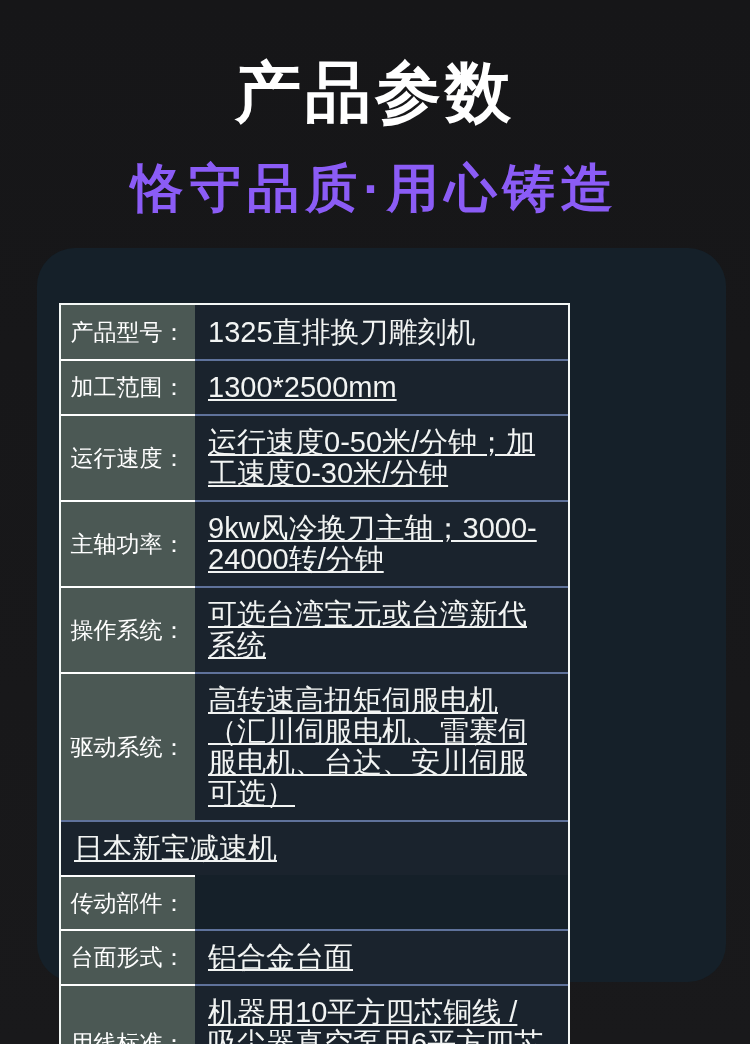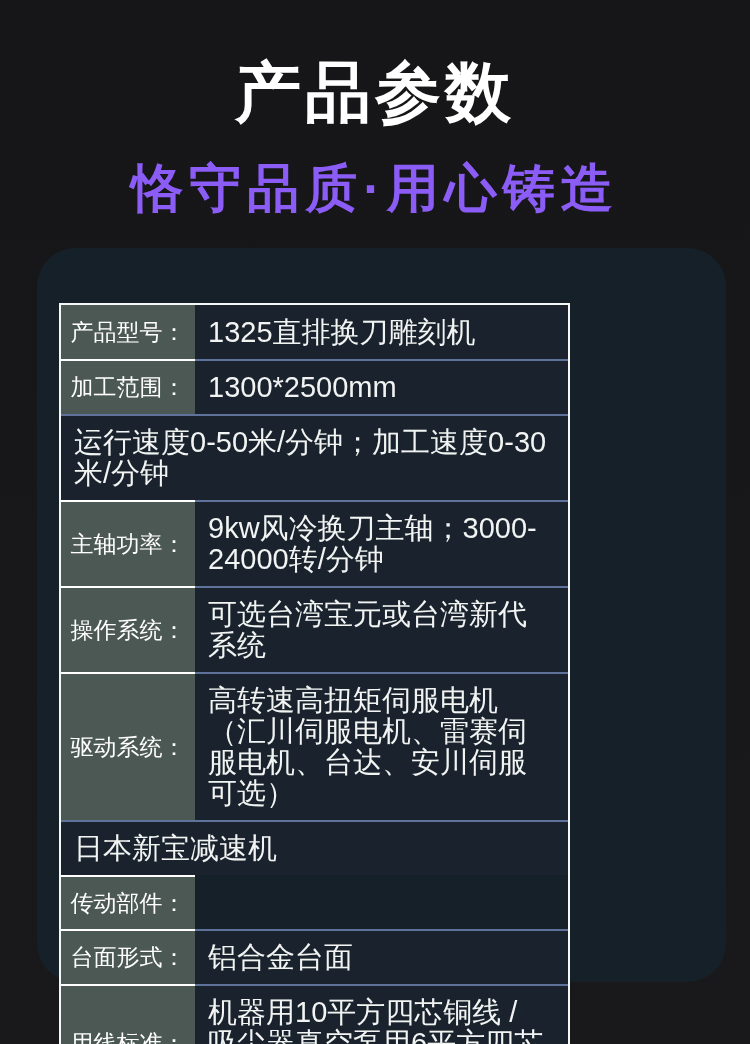--- a/index.html
+++ b/index.html
@@ -76,40 +76,42 @@
     line-height:31px;
     display:flex;
     align-items:center;
     padding:11px 18px 11px 13px;
   }
   .spec-row + .spec-row .spec-label{
     border-top:2px solid var(--row-divider-label);
   }
   .spec-row + .spec-row .spec-value{
     border-top:2px solid var(--row-divider-value);
+    text-decoration:underline;
   }
 </style>
 </head>
 <body>
 
 <main>
   <h1 class="page-title">产品参数</h1>
   <p class="page-subtitle">恪守品质·用心铸造</p>
 
   <section class="spec-panel">
     <div class="spec-table">
         <div class="spec-row">
           <div class="spec-label">产品型号：</div>
           <div class="spec-value">1325直排换刀雕刻机</div>
         </div>
         <div class="spec-row">
           <div class="spec-label">加工范围：</div>
           <div class="spec-value">1300*2500mm</div>
         </div>
         <div class="spec-row">
+          <div class="spec-label">运行速度：</div>
           <div class="spec-value">运行速度0-50米/分钟；加工速度0-30米/分钟</div>
         </div>
         <div class="spec-row">
           <div class="spec-label">主轴功率：</div>
           <div class="spec-value">9kw风冷换刀主轴；3000-24000转/分钟</div>
         </div>
         <div class="spec-row">
           <div class="spec-label">操作系统：</div>
           <div class="spec-value">可选台湾宝元或台湾新代系统</div>
         </div>

